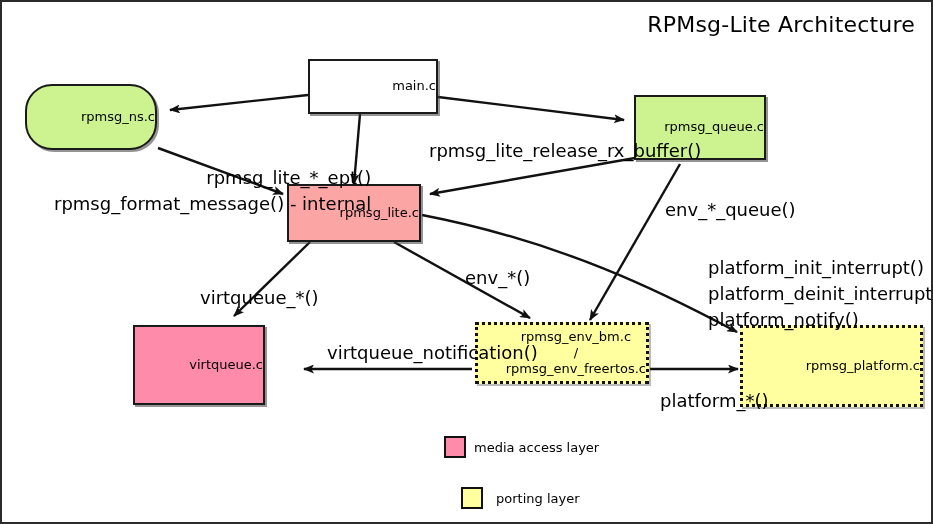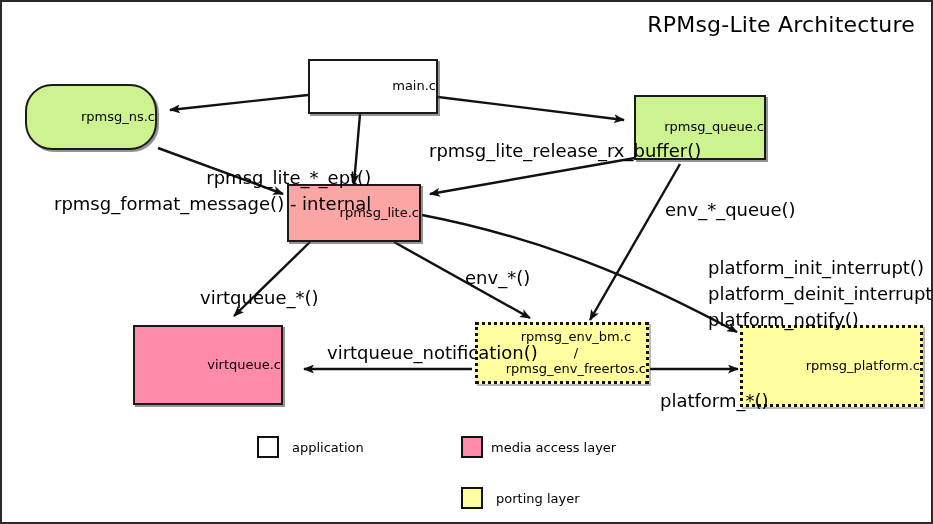--- a/index.html
+++ b/index.html
@@ -132,21 +132,21 @@
   </div>
 
   <div class="node solid" style="left:632px; top:93px; width:132px; height:65px; background:#ccf38f;padding-left:28px;">
     <span>rpmsg_queue.c</span>
   </div>
 
   <div class="node solid" style="left:285px; top:182px; width:134px; height:58px; background:#fca5a5;">
     <span>rpmsg_lite.c</span>
   </div>
 
-  <div class="node solid" style="left:131px; top:323px; width:150px; height:80px; background:#fd8ba9;">
+  <div class="node solid" style="left:131px; top:323px; width:132px; height:80px; background:#fd8ba9;">
     <span>virtqueue.c</span>
   </div>
 
   <div class="node dotted" style="left:473px; top:320px; width:174px; height:62px; background:#ffffa0; white-space:pre;">
     <span>rpmsg_env_bm.c
 /
 rpmsg_env_freertos.c</span>
   </div>
 
   <div class="node dotted" style="left:738px; top:323px; width:183px; height:82px; background:#ffffa0;">
@@ -166,25 +166,21 @@
 
   <div class="edge-label" style="left:198px; top:263px;margin-top:20px;">virtqueue_*()</div>
 
   <div class="edge-label" style="left:463px; top:263px;">env_*()</div>
 
   <div class="edge-label" style="left:325px; top:338px;">virtqueue_notification()</div>
 
   <div class="edge-label" style="left:658px; top:338px;margin-top:48px;">platform_*()</div>
 
   <div class="legend" style="left:0; top:0; width:933px; height:524px;">
-    <div class="legend-item" style="left:255px; top:434px;">
-      <span class="swatch" style="background:#ffffff;"></span>
-      <span class="legend-label">application</span>
-    </div>
-    <div class="legend-item" style="left:459px; top:434px;gap:8px;">
+    <div class="legend-item" style="left:442px; top:434px;gap:8px;">
       <span class="swatch" style="background:#fd8ba9;"></span>
       <span class="legend-label">media access layer</span>
     </div>
     <div class="legend-item" style="left:459px; top:465px;margin-top:20px;">
       <span class="swatch" style="background:#ffffa0;"></span>
       <span class="legend-label">porting layer</span>
     </div>
   </div>
 
 </div>

